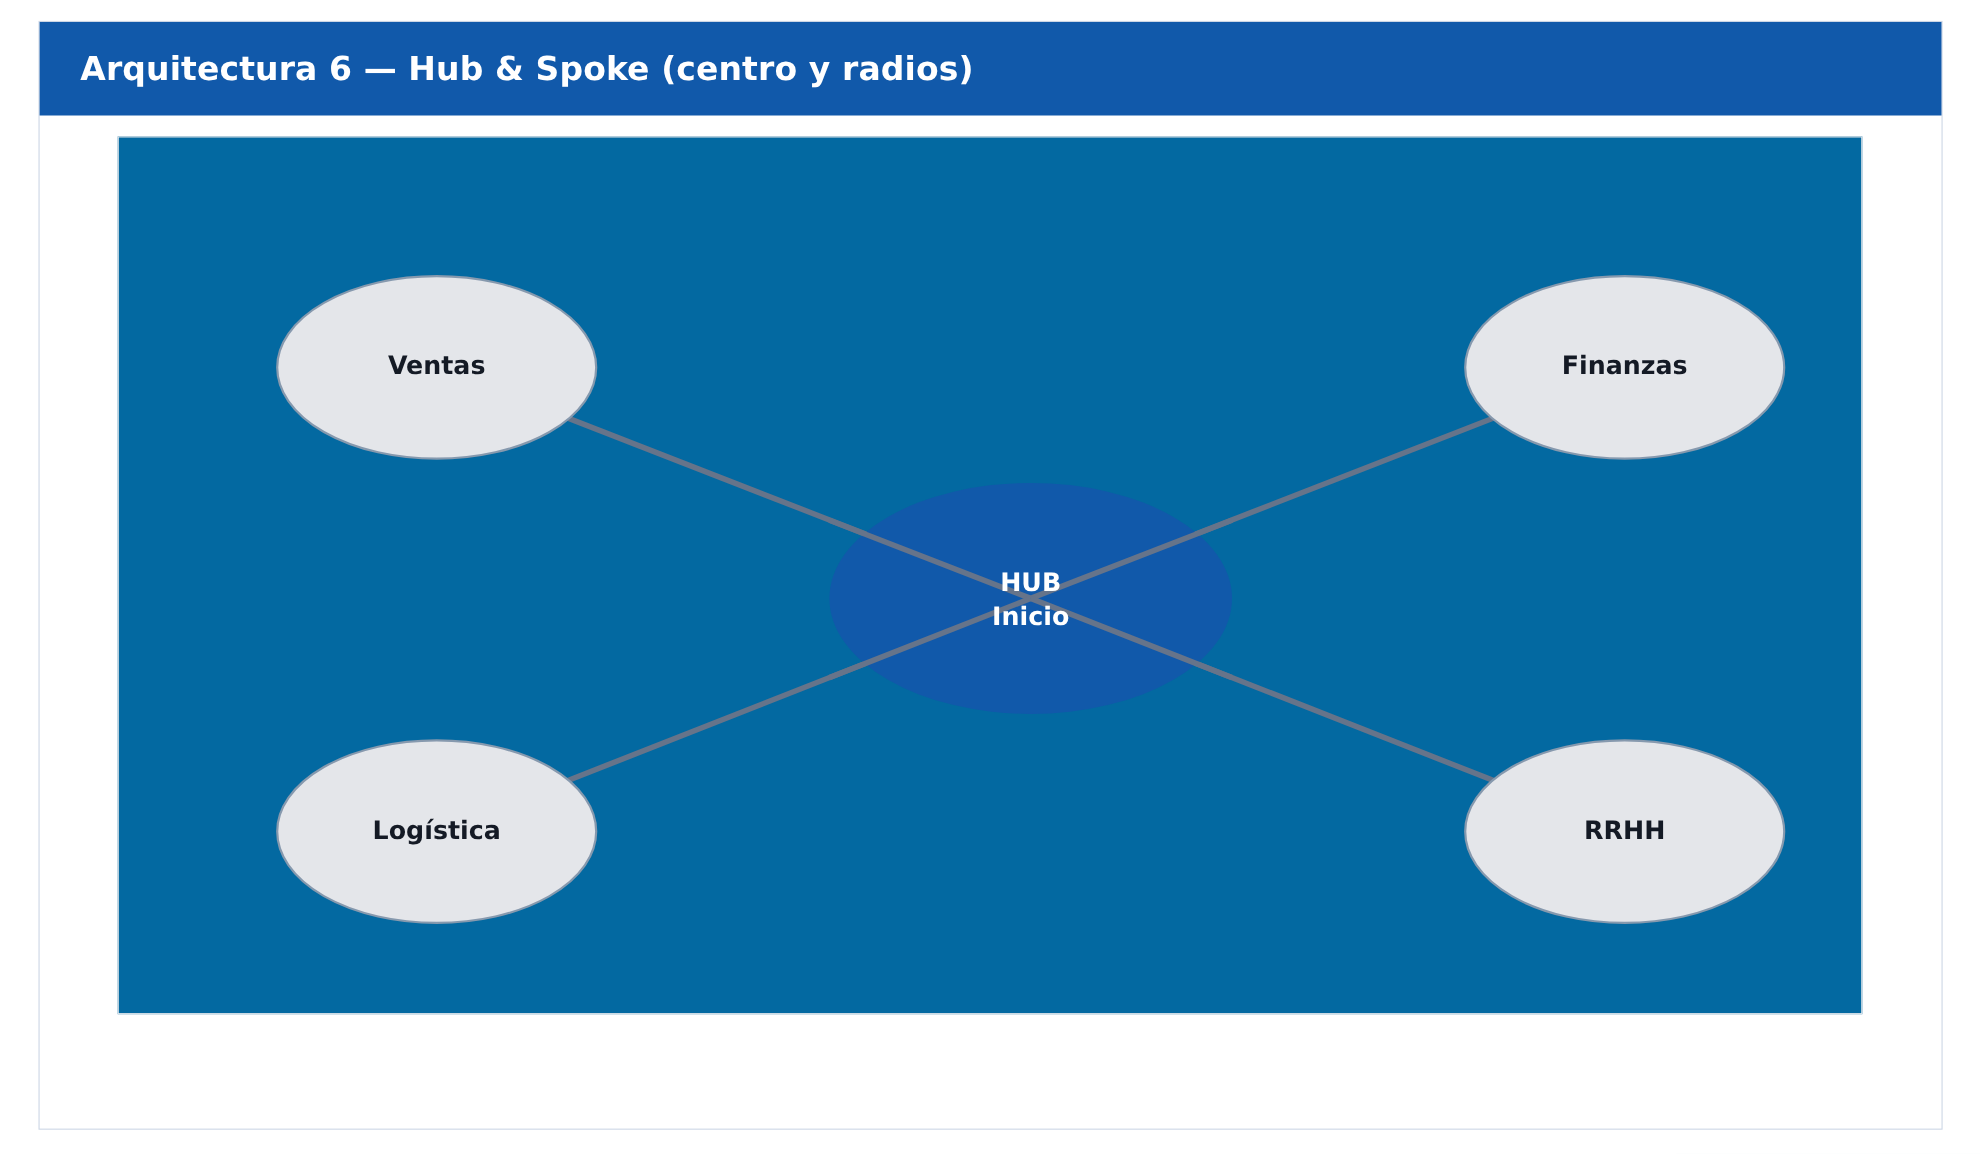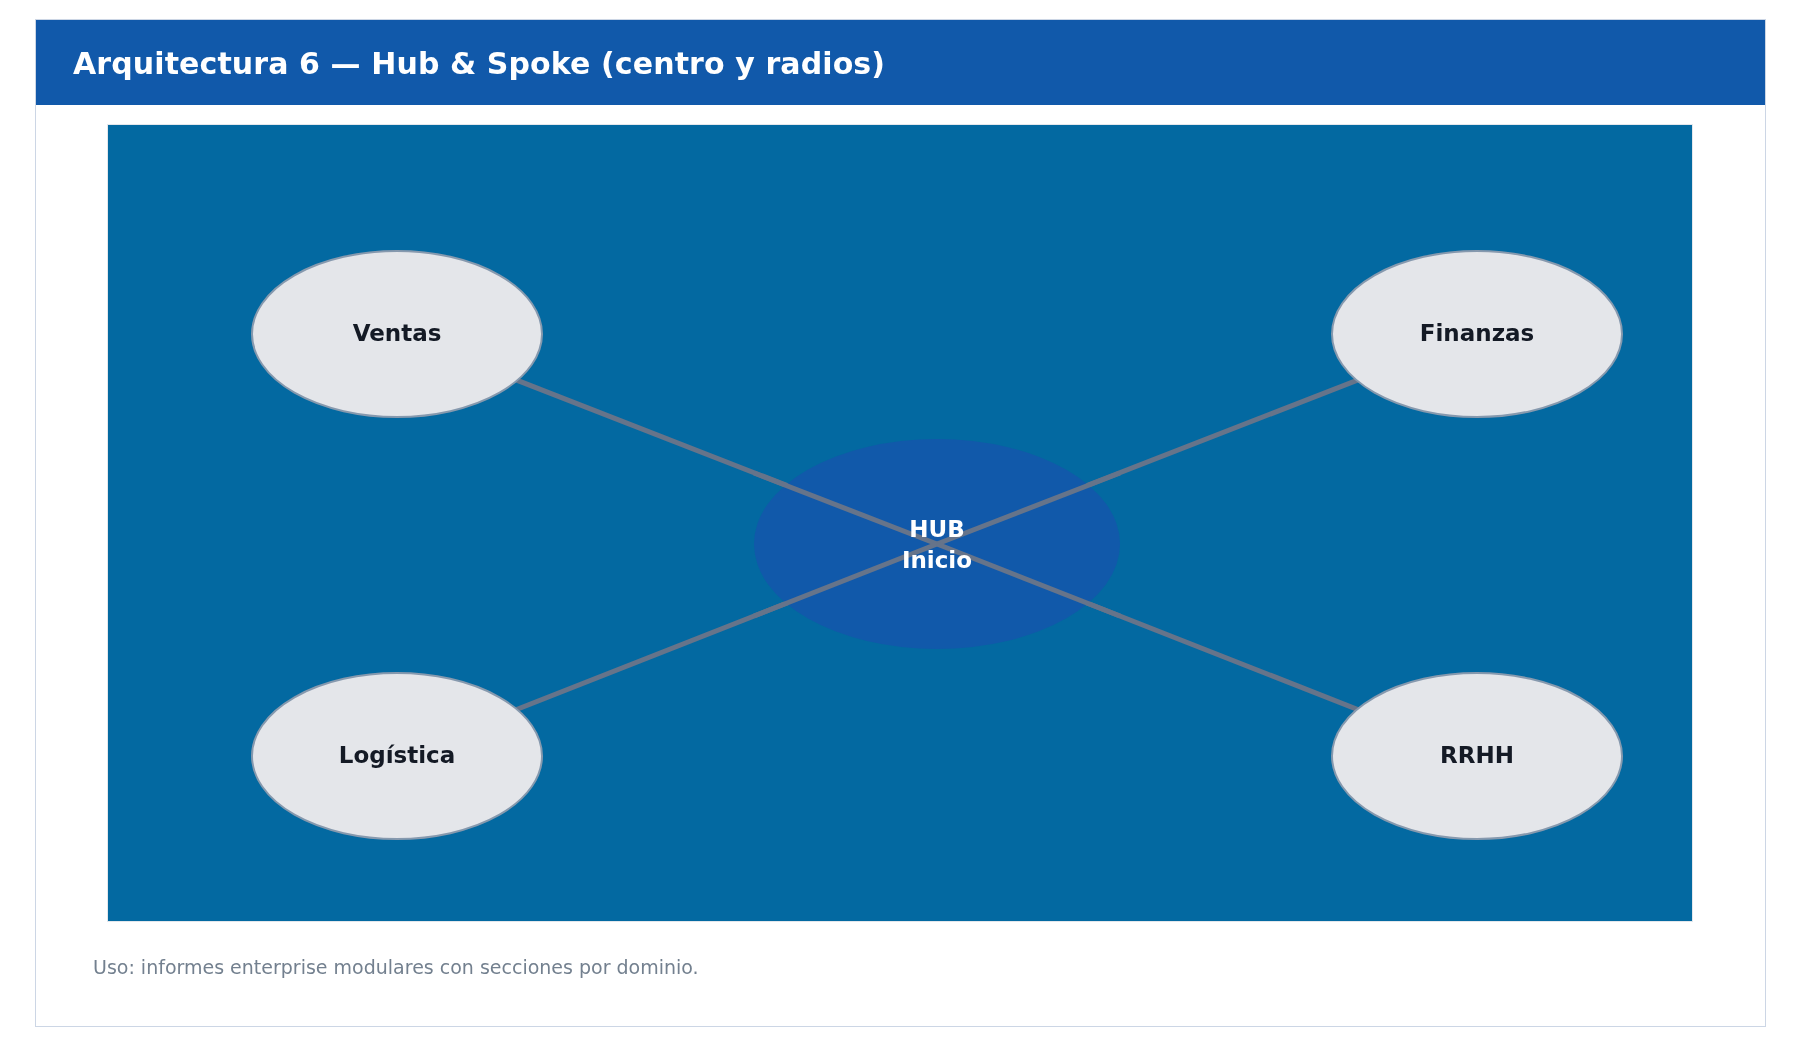--- a/index.html
+++ b/index.html
@@ -181,16 +181,15 @@
         </g>
 
         <g>
           <text class="node-label-hub" x="829" y="412">HUB</text>
           <text class="node-label-hub" x="829" y="443">Inicio</text>
         </g>
 
       </svg>
     </div>
 
-    <div class="card-caption">Uso: informes enterprise modulares con secciones por dominio.</div>
 
   </div>
 </div>
 
 </body></html>

